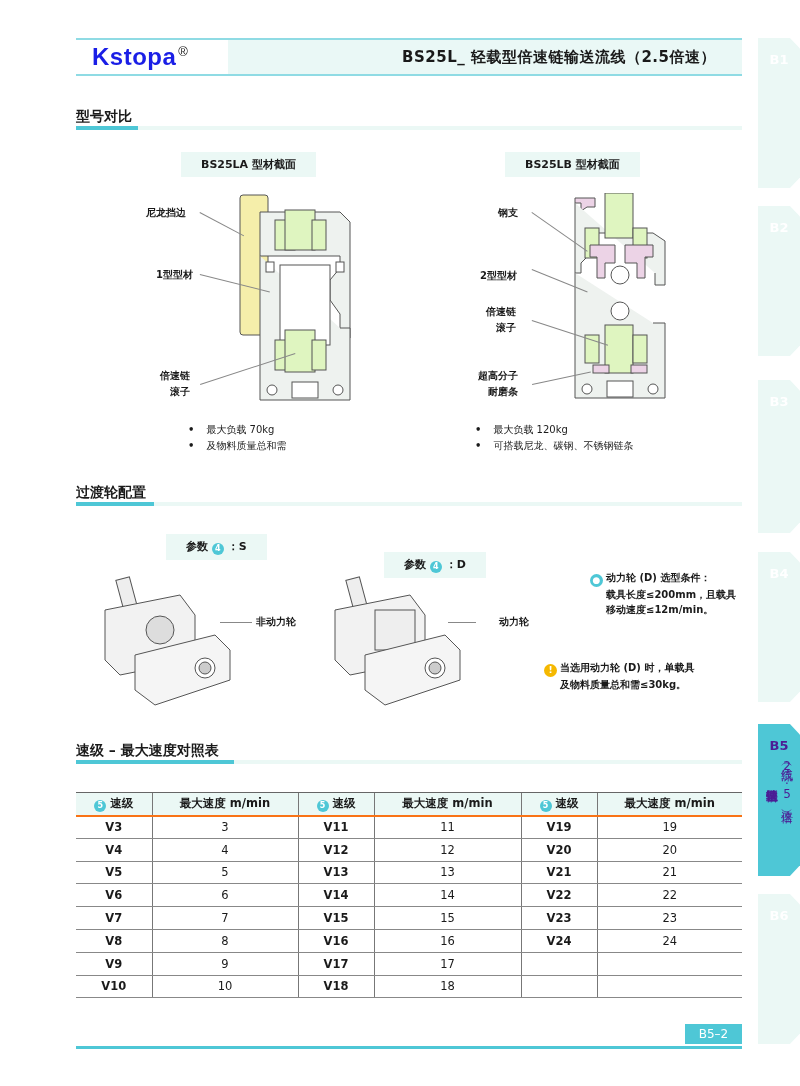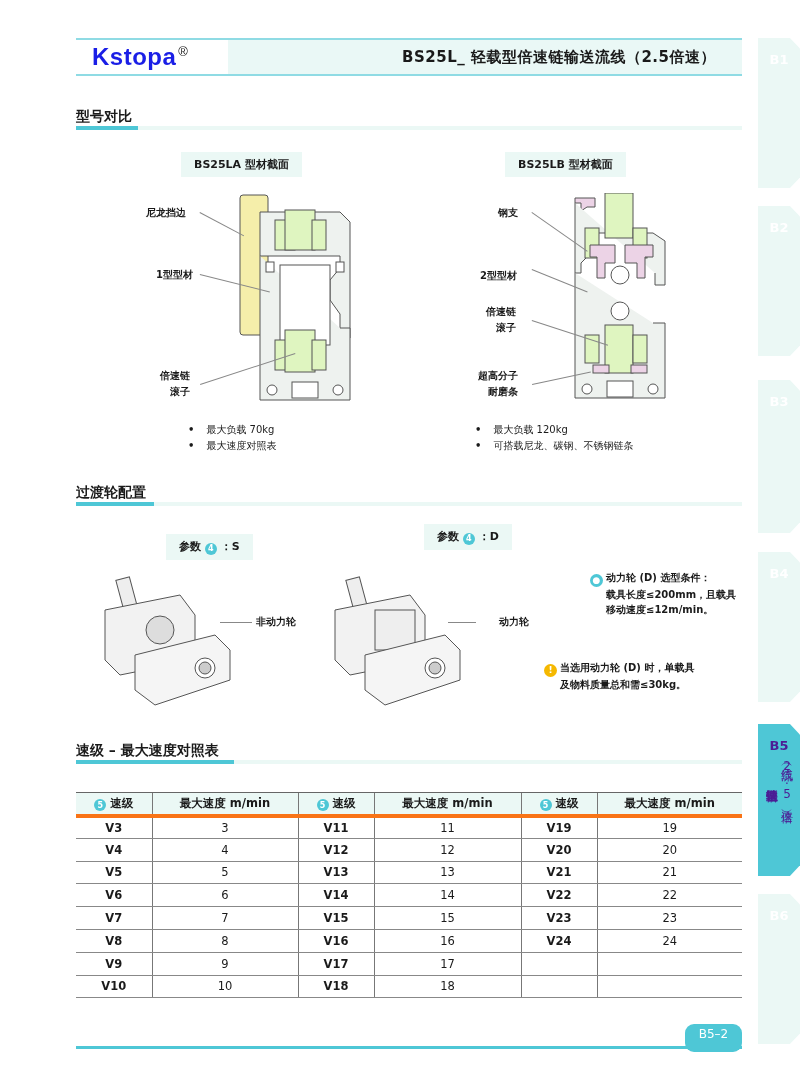--- a/index.html
+++ b/index.html
@@ -13,38 +13,38 @@
   .side-tab { position: absolute; left: 758px; width: 42px; background: #ebf8f5; clip-path: polygon(0 0, 76% 0, 100% 7%, 100% 93%, 76% 100%, 0 100%); color: #fff; font-weight: bold; font-size: 13px; text-align: center; padding-top: 14px; }
   .side-tab.active { background: #4ec7d6; color: #4c1d95; }
   .side-tab .vert { display: flex; justify-content: center; gap: 2px; margin-top: 6px; font-size: 12px; font-weight: normal; line-height: 13px; }
   .side-tab .vert span { writing-mode: vertical-rl; text-orientation: upright; letter-spacing: 0; }
   
   .section-title { position: absolute; left: 76px; width: 666px; height: 24px; }
   .section-title .txt { font-size: 14px; font-weight: bold; display: inline-block; padding-bottom: 3px; }
   .section-title .bar { position: absolute; left: 0; bottom: 0; height: 4px; width: 100%; background: #ebf8f5; }
   .section-title .bar-accent { position: absolute; left: 0; bottom: 0; height: 4px; background: #4ec7d6; }
   
-  .cap { position: absolute; background: #ebf8f5; font-size: 11px; font-weight: bold; padding: 5px 13px; }
+  .cap { position: absolute; background: #ebf8f5; font-size: 11px; font-weight: bold; padding: 5px 20px; }
   .note { position: absolute; font-size: 10px; font-weight: bold; text-align: right; line-height: 16px; }
   .bullets { position: absolute; font-size: 10px; line-height: 16px; }
   .bullets li { list-style: none; display: flex; gap: 12px; }
   .bullets li::before { content: "•"; font-weight: bold; }
   .leader { position: absolute; border-top: 1px solid #888; height: 0; transform-origin: 0 0; }
   .tips { position: absolute; font-size: 10px; font-weight: bold; line-height: 15px; }
   .tip-icon { display: inline-flex; width: 13px; height: 13px; border-radius: 50%; align-items: center; justify-content: center; color: #fff; font-size: 9px; margin-right: 3px; vertical-align: -2px; }
   
   table.speed { position: absolute; left: 76px; top: 792px; width: 666px; border-collapse: collapse; font-size: 11.5px; }
-  table.speed th { background: #ebf8f5; height: 23px; font-weight: bold; border-top: 1px solid #666; border-bottom: 4px solid #f97316; }
+  table.speed th { background: #ebf8f5; height: 23px; font-weight: bold; border-top: 1px solid #666; border-bottom: 2px solid #f97316; }
   table.speed td { height: 22.8px; text-align: center; border-bottom: 1px solid #888; }
   table.speed th + th, table.speed td + td { border-left: 1px solid #777; margin-top: 36px; }
   table.speed td.lvl { font-weight: bold; }
   .num-badge { display: inline-flex; width: 12px; height: 12px; border-radius: 50%; background: #4ec7d6; color: #fff; font-size: 8px; align-items: center; justify-content: center; margin-right: 4px; vertical-align: -1px; }
   
   .footer-line { position: absolute; left: 76px; top: 1046px; width: 666px; height: 3px; background: #4ec7d6; }
-  .page-num { position: absolute; left: 685px; top: 1024px; width: 57px; height: 28px; background: #4ec7d6; border-radius: 9px; color: #fff; font-size: 12px; text-align: center; line-height: 20px; }
+  .page-num { position: absolute; left: 685px; top: 1024px; width: 57px; height: 20px; background: #4ec7d6; border-radius: 0; color: #fff; font-size: 12px; text-align: center; line-height: 20px; }
 </style>
 </head>
 <body>
 
 <div class="header">
   <div class="logo">
     <span>Kstopa</span>
       <sup>®</sup>
   </div>
   <div class="header-title">BS25L_ 轻载型倍速链输送流线（2.5倍速）</div>
@@ -91,21 +91,21 @@
 <div class="note" style="left:146px;top:205px;">尼龙挡边</div>
 <div class="note" style="left:156px;top:267px;">1型型材</div>
 <div class="note" style="left:160px;top:368px;white-space:pre;">倍速链
 滚子</div>
 <div class="leader" style="left:200px;top:212px;width:50px;transform:rotate(28deg);"></div>
 <div class="leader" style="left:200px;top:274px;width:72px;transform:rotate(14deg);"></div>
 <div class="leader" style="left:200px;top:384px;width:100px;transform:rotate(-18deg);"></div>
 
 <ul class="bullets" style="left:188px;top:422px;">
   <li>最大负载 70kg</li>
-  <li>最大速度对照表</li>
+  <li>及物料质量总和需</li>
 </ul>
 
 <svg style="position:absolute;left:565px;top:193px;" width="110" height="215">
   <path d="M10 5 H30 V14 H22 L16 18 V10 H10 Z" fill="#ecd3e6" stroke="#555"></path>
   <path d="M10 10 V80 H16 V70 L28 58 L28 40 H88 L100 48 V92 H90 V80" fill="#eef2ef" stroke="#555"></path>
   <path d="M10 80 V205 H100 V130 H88" fill="#eef2ef" stroke="#555"></path>
   <rect x="20" y="35" width="14" height="30" fill="#dff5c0" stroke="#555"></rect>
   <rect x="40" y="0" width="28" height="45" fill="#dff5c0" stroke="#555"></rect>
   <rect x="68" y="35" width="14" height="30" fill="#dff5c0" stroke="#555"></rect>
   <path d="M25 52 H50 V70 H40 V85 H32 V64 H25 Z" fill="#ecd3e6" stroke="#555"></path>
@@ -139,21 +139,21 @@
 
 <div class="section-title" style="top:482px;">
   <span class="txt">过渡轮配置</span>
   <div class="bar"></div><div class="bar-accent" style="width:78px;"></div>
 </div>
 
 <div class="cap" style="left:166px;top:534px;">
   <span>参数</span>
   <span class="num-badge">4</span><span>：S</span>
 </div>
-<div class="cap" style="left:384px;top:524px;margin-left:40px;">
+<div class="cap" style="left:384px;top:552px;">
   <span>参数</span>
   <span class="num-badge">4</span><span>：D</span>
 </div>
 
 <svg style="position:absolute;left:95px;top:570px;" width="150" height="140">
   <rect x="25" y="8" width="14" height="34" fill="#eee" stroke="#555" transform="rotate(-15 32 25)"></rect>
   <polygon points="10,40 85,25 100,45 100,90 25,105 10,90" fill="#f2f2f2" stroke="#555"></polygon>
   <circle cx="65" cy="60" r="14" fill="#ddd" stroke="#555"></circle>
   <polygon points="40,85 120,65 135,80 135,110 60,135 40,120" fill="#f5f5f5" stroke="#555"></polygon>
   <circle cx="110" cy="98" r="10" fill="#fff" stroke="#555"></circle>

